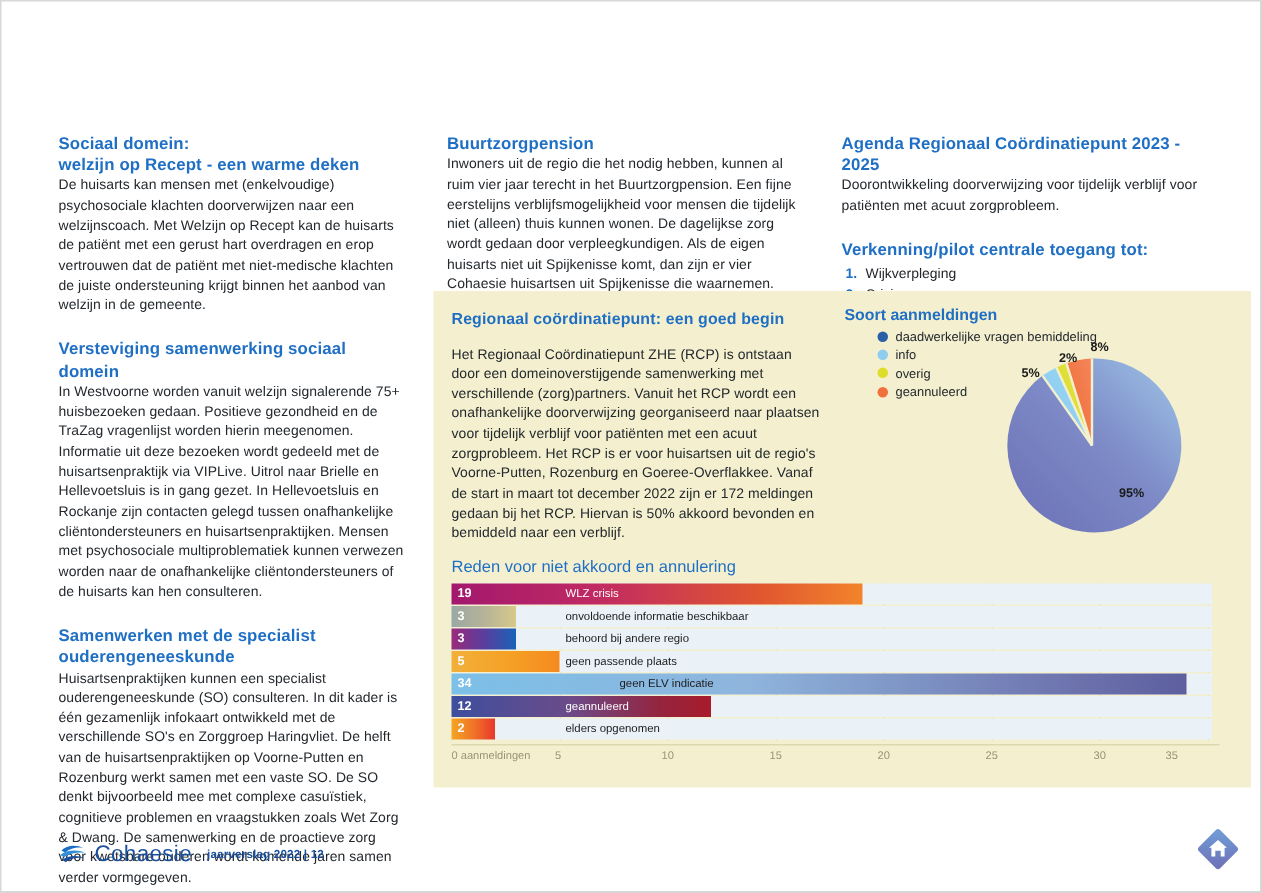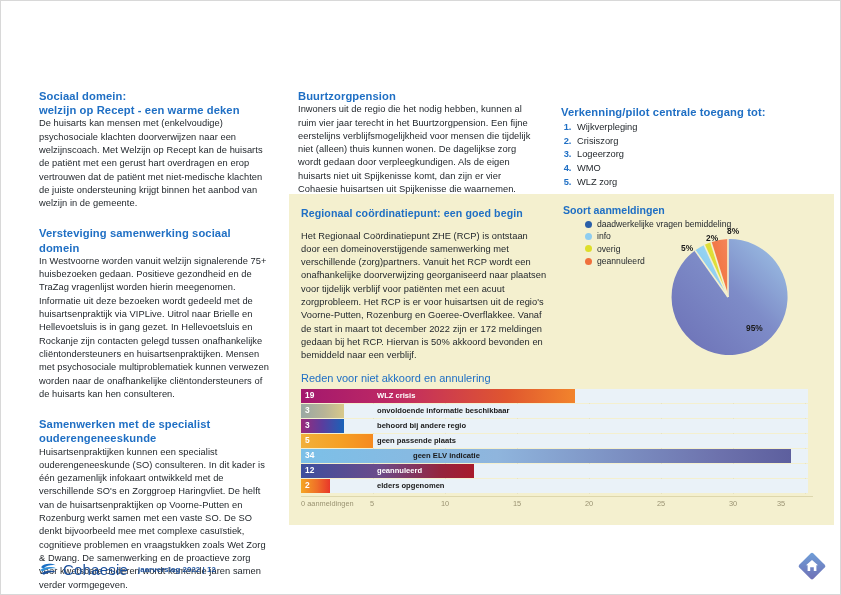--- a/index.html
+++ b/index.html
@@ -173,21 +173,21 @@
     font-size: 8.4px;
     font-weight: bold;
     color: #ffffff;
     z-index: 3;
   }
   .bar-cat {
     position: absolute;
     left: 76px;
     top: 2px;
     font-size: 7.6px;
-    font-weight: bold;
+    font-weight: normal;
     color: #1a1a1a;
     z-index: 3;
     white-space: nowrap;
   }
   #axis {
     position: relative;
     height: 14px;
     margin-top: 2px;
     border-top: 1px solid #ddd7ad;
   }
@@ -260,20 +260,24 @@
 
   <div id="col2" class="col">
     <div class="sec">
       <div class="h-blue blk">Buurtzorgpension</div>
       <p class="body-txt">Inwoners uit de regio die het nodig hebben, kunnen al ruim vier jaar terecht in het Buurtzorgpension. Een fijne eerstelijns verblijfsmogelijkheid voor mensen die tijdelijk niet (alleen) thuis kunnen wonen. De dagelijkse zorg wordt gedaan door verpleegkundigen. Als de eigen huisarts niet uit Spijkenisse komt, dan zijn er vier Cohaesie huisartsen uit Spijkenisse die waarnemen.</p>
     </div>
   </div>
 
   <div id="col3" class="col">
 
+    <div class="sec">
+      <div class="h-blue blk">Agenda Regionaal Coördinatiepunt 2023 - 2025</div>
+      <p class="body-txt">Doorontwikkeling doorverwijzing voor tijdelijk verblijf voor patiënten met acuut zorgprobleem.</p>
+    </div>
 
     <div class="sec" style="margin-top:16px;">
       <div class="h-blue blk">Verkenning/pilot centrale toegang tot:</div>
       <ol class="numlist">
         <li>Wijkverpleging</li>
         <li>Crisiszorg</li>
         <li>Logeerzorg</li>
         <li>WMO</li>
         <li>WLZ zorg</li>
       </ol>

